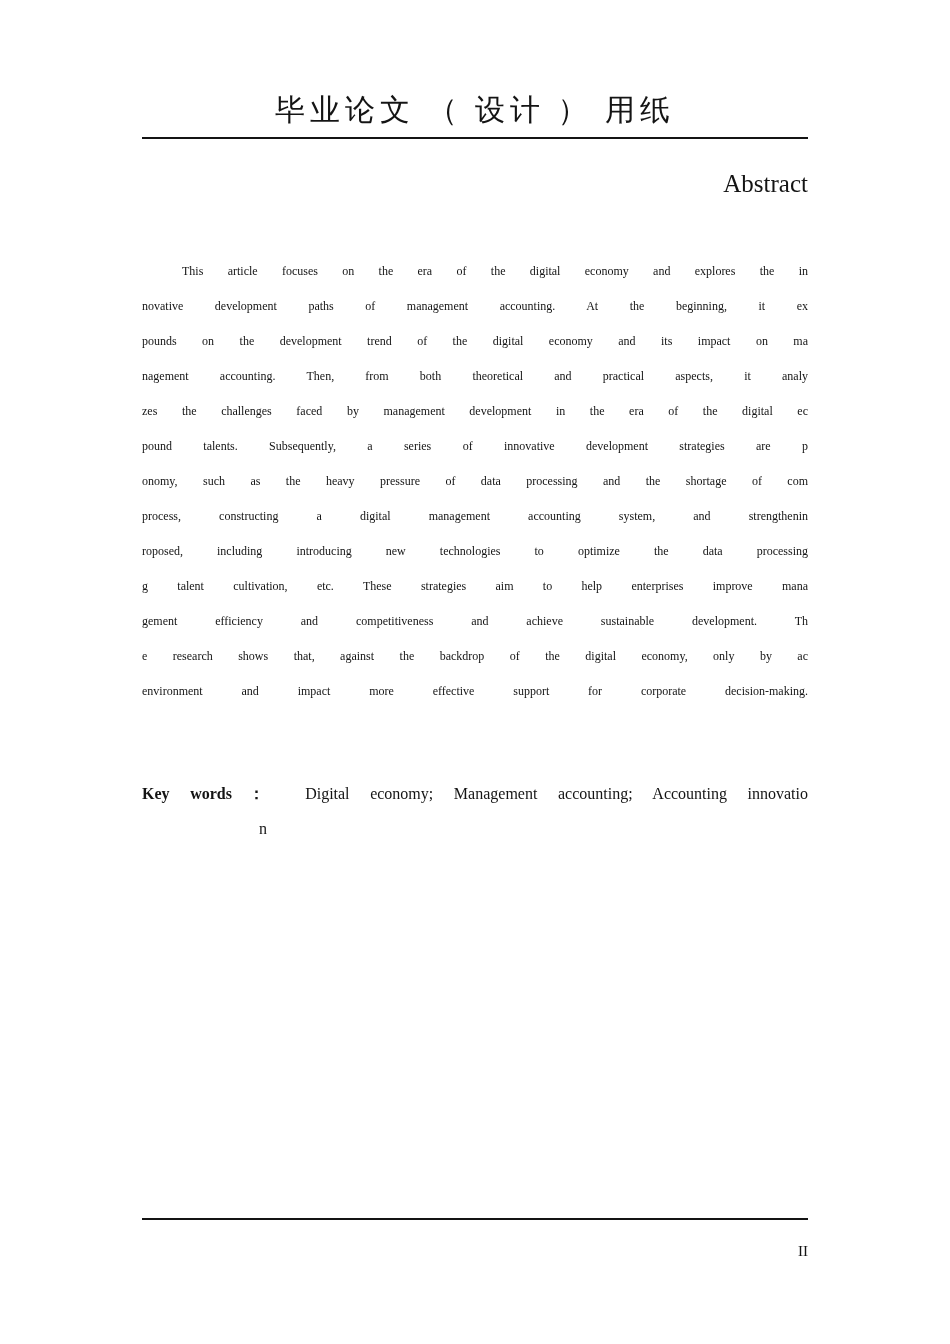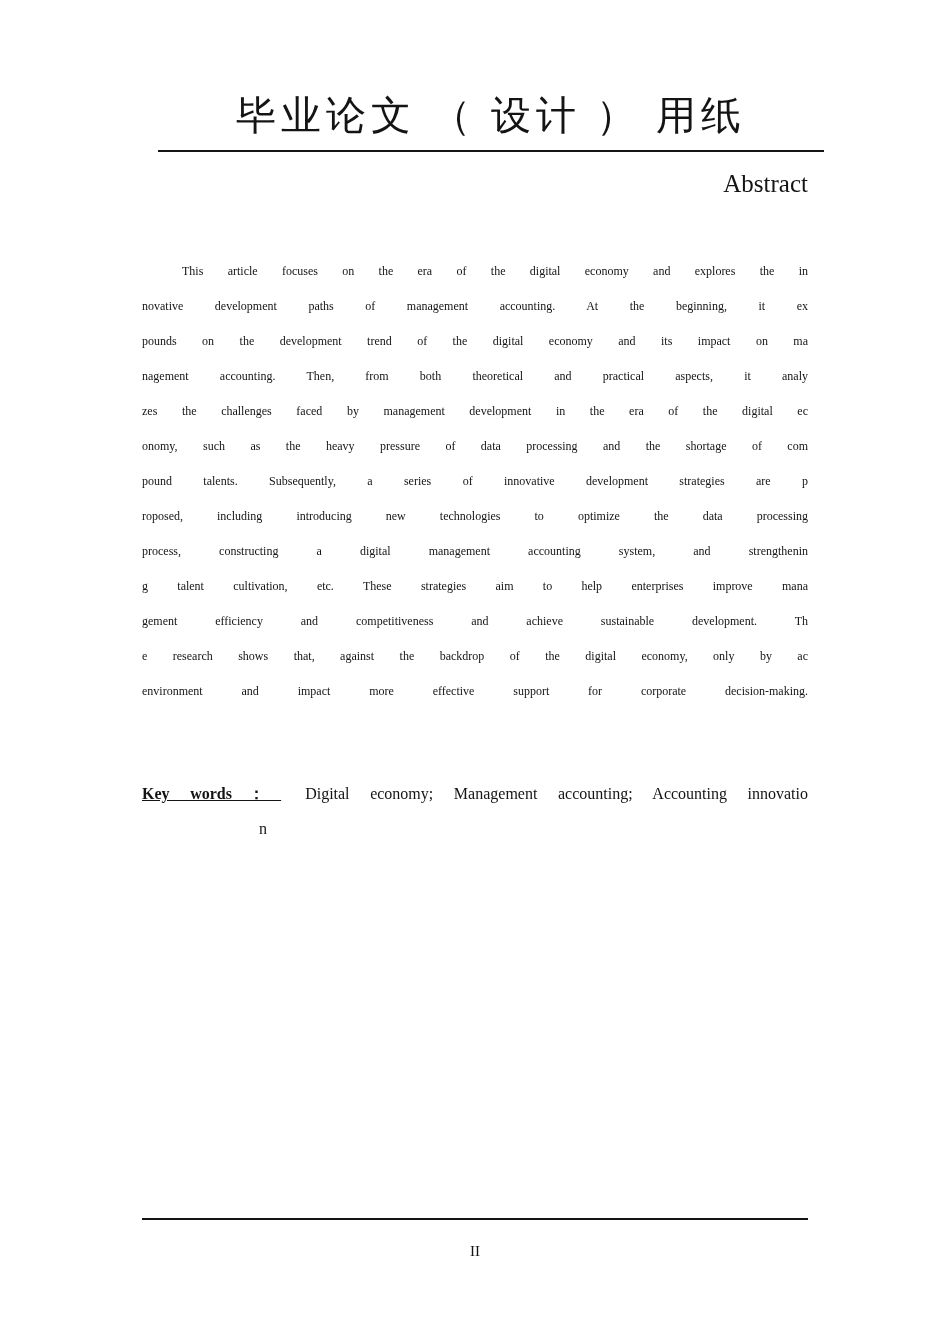--- a/index.html
+++ b/index.html
@@ -13,24 +13,24 @@
     height: 1344px;
     background: #ffffff;
     margin: 0 auto;
     overflow: hidden;
     font-family: "Liberation Serif", "DejaVu Serif", serif;
     color: #141414;
   }
   .doc-header {
     position: absolute;
     top: 90px;
-    left: 158px;
+    left: 142px;
     width: 666px;
     text-align: center;
-    font-size: 40px;
+    font-size: 30px;
     letter-spacing: 5px;
     line-height: 1.3;
     padding-bottom: 8px;
     border-bottom: 2px solid #141414;
     font-family: "Liberation Serif", "DejaVu Serif", serif;
   }
   .abstract-title {
     position: absolute;
     top: 170px;
     left: 142px;
@@ -62,63 +62,62 @@
     width: 666px;
     font-size: 16px;
     line-height: 35px;
   }
   .kw-line1 {
     text-align: justify;
     text-align-last: justify;
   }
   .kw-label {
     font-weight: bold;
-    text-decoration: underline;
   }
   .kw-text {
     padding-left: 24px;
   }
   .kw-line2 {
     padding-left: 117px;
   }
   .footer-rule {
     position: absolute;
     top: 1218px;
     left: 142px;
     width: 666px;
     border-top: 2px solid #141414;
   }
   .page-number {
     position: absolute;
     top: 1243px;
     left: 142px;
     width: 666px;
-    text-align: center;
+    text-align: right;
     font-size: 15px;
   }
 </style>
 </head>
 <body>
 
 <div class="sheet">
 
   <div class="doc-header">毕业论文 （ 设计 ） 用纸</div>
 
   <div class="abstract-title">Abstract</div>
 
   <div class="body-text">
     <div class="line first">This article focuses on the era of the digital economy and explores the in</div>
     <div class="line">novative development paths of management accounting. At the beginning, it ex</div>
     <div class="line">pounds on the development trend of the digital economy and its impact on ma</div>
     <div class="line">nagement accounting. Then, from both theoretical and practical aspects, it analy</div>
     <div class="line">zes the challenges faced by management development in the era of the digital ec</div>
+    <div class="line">pound talents. Subsequently, a series of innovative development strategies are p</div>
     <div class="line">onomy, such as the heavy pressure of data processing and the shortage of com</div>
-    <div class="line">pound talents. Subsequently, a series of innovative development strategies are p</div>
+    <div class="line">process, constructing a digital management accounting system, and strengthenin</div>
     <div class="line">roposed, including introducing new technologies to optimize the data processing</div>
-    <div class="line">process, constructing a digital management accounting system, and strengthenin</div>
     <div class="line">g talent cultivation, etc. These strategies aim to help enterprises improve mana</div>
     <div class="line">gement efficiency and competitiveness and achieve sustainable development. Th</div>
     <div class="line">e research shows that, against the backdrop of the digital economy, only by ac</div>
     <div class="line">environment and impact more effective support for corporate decision-making.</div>
   </div>
 
   <div class="keywords">
     <div class="kw-line1">
       <span class="kw-label">Key words：</span><span class="kw-text">Digital economy; Management accounting; Accounting innovatio</span>
     </div>

